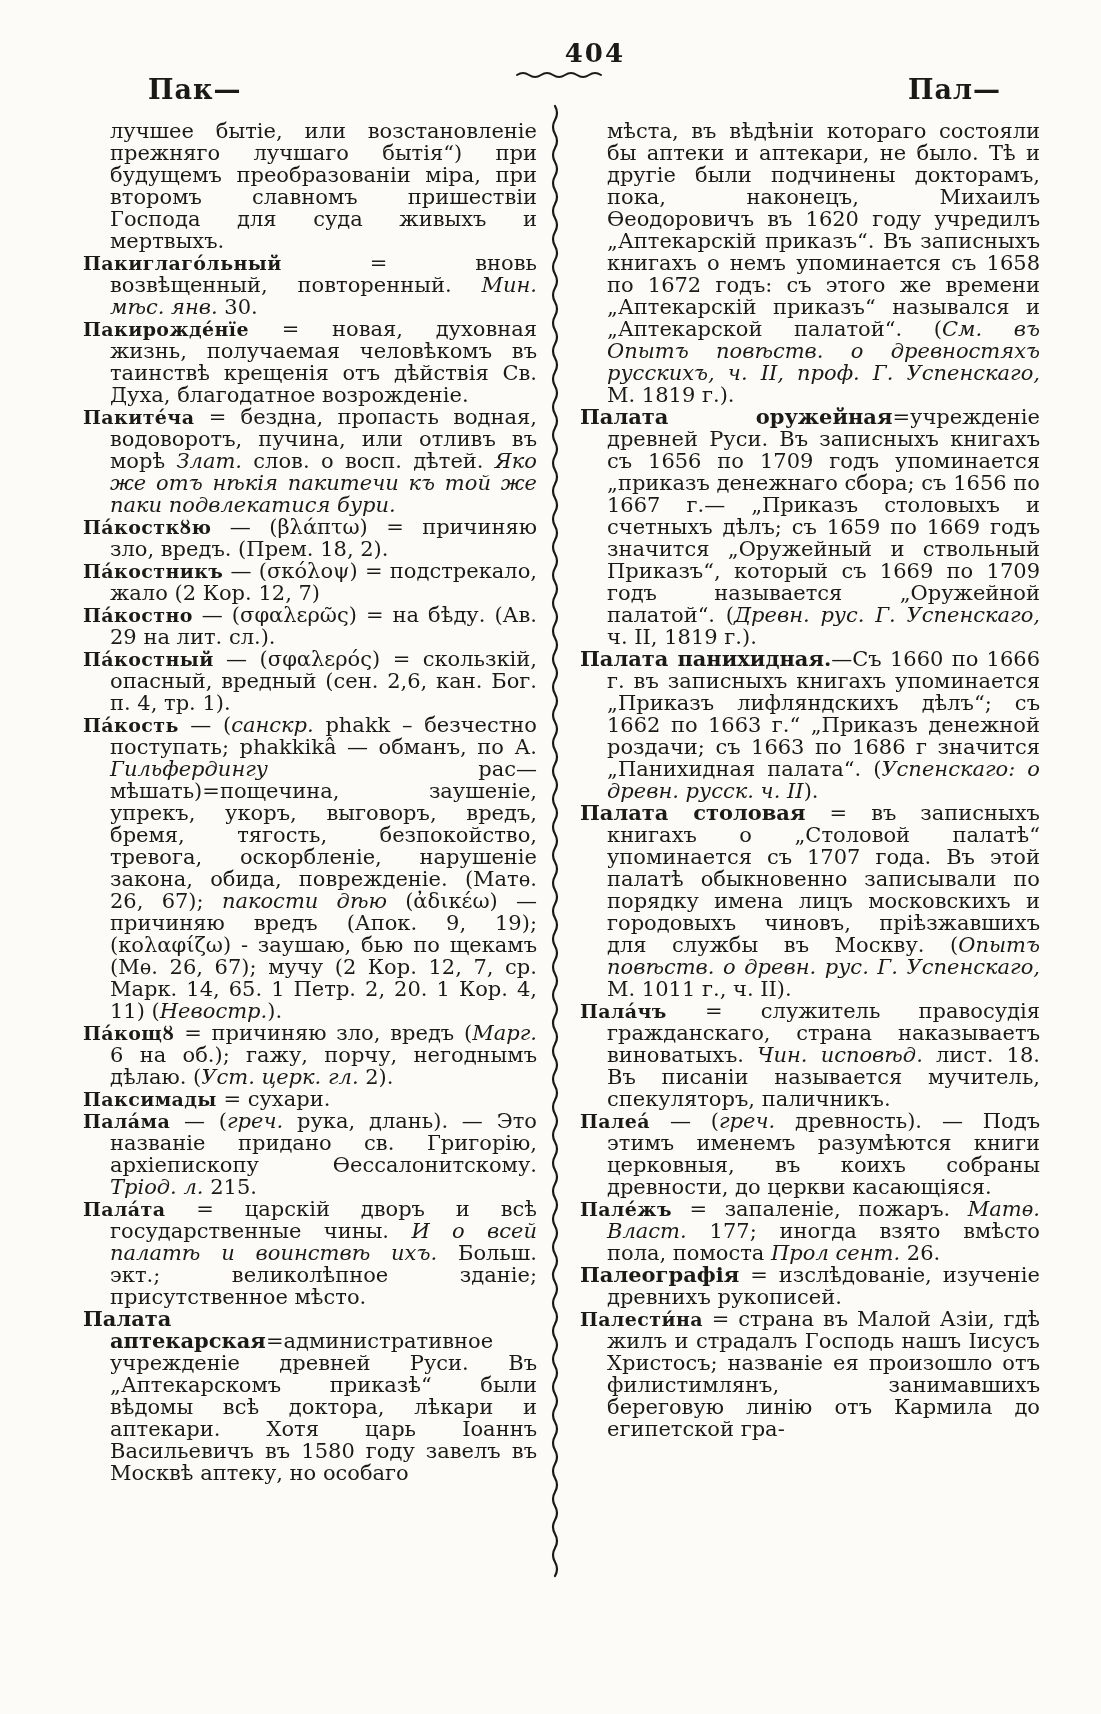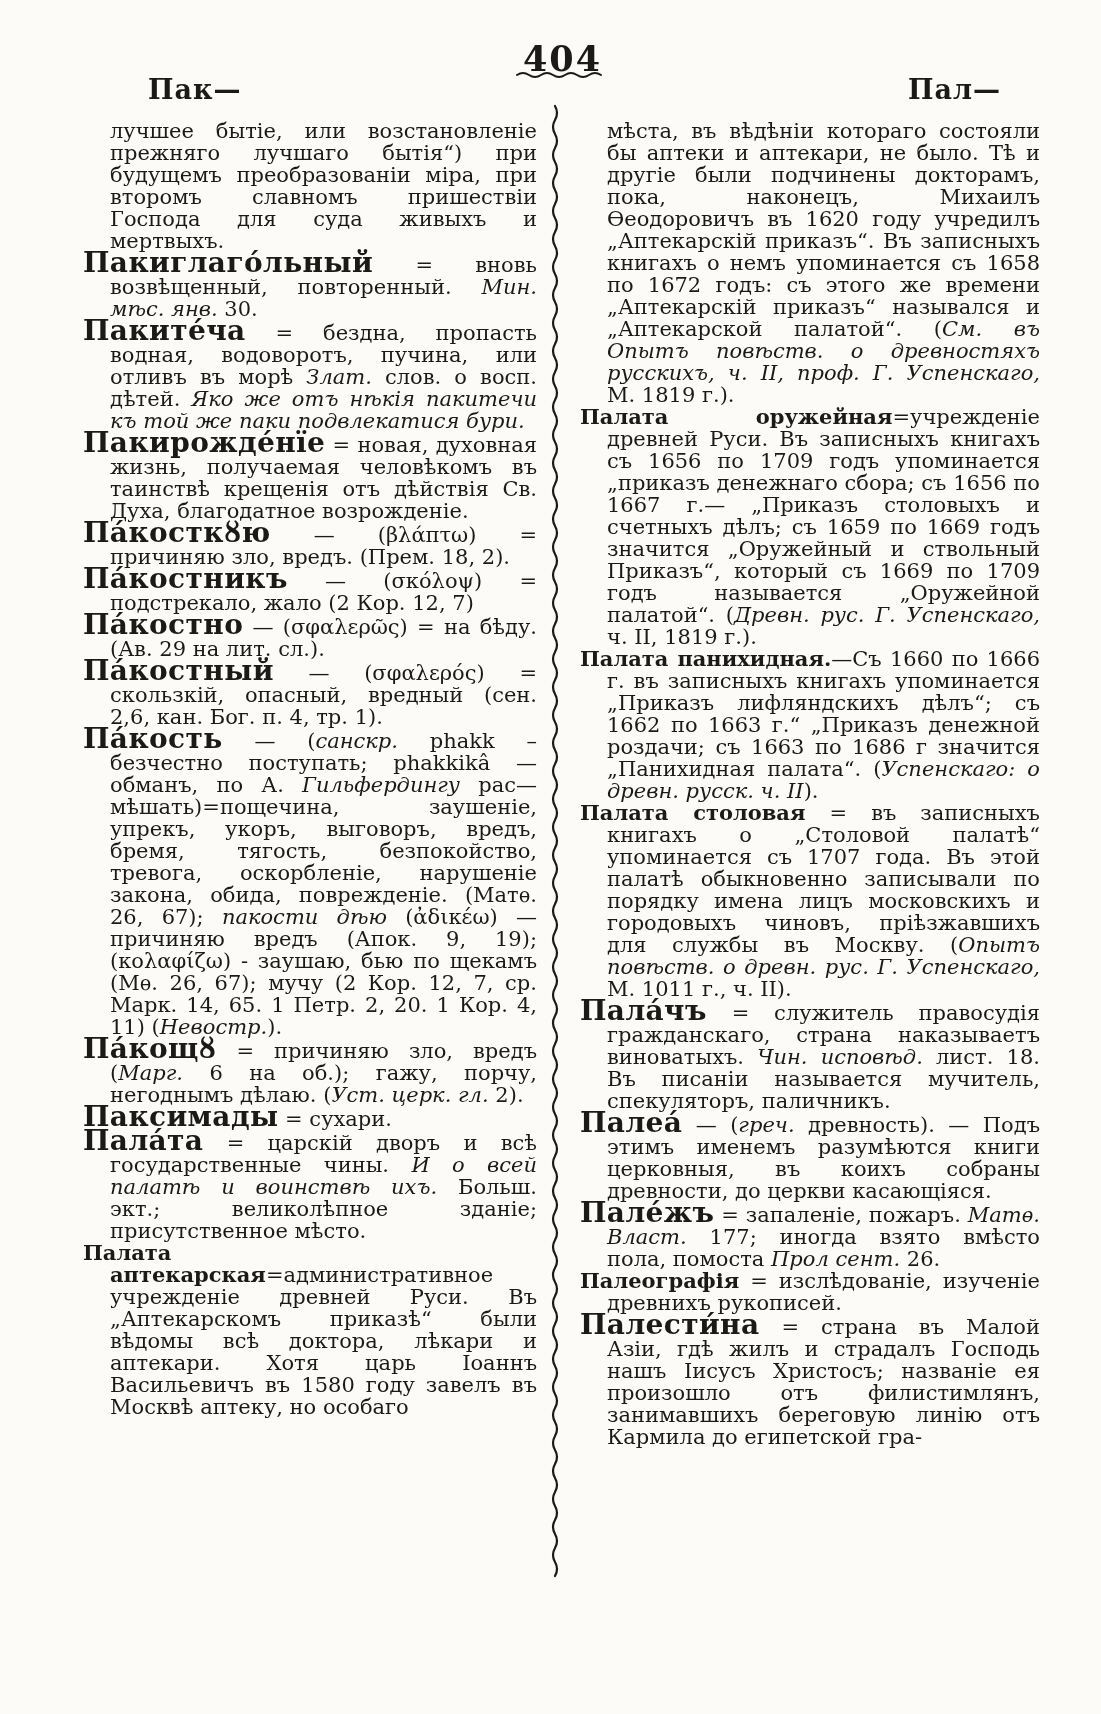--- a/index.html
+++ b/index.html
@@ -11,22 +11,22 @@
     position:relative;
     width:1101px;height:1714px;
     margin:0 auto;
     background:var(--paper);
     color:var(--ink);
     font-family:"DejaVu Serif","DejaVu Sans",serif;
     overflow:hidden;
   }
   .page-number{
     position:absolute;top:38px;left:500px;width:125px;
-    text-align:center;
-    font-size:35px;font-weight:700;letter-spacing:2px;
+    text-align:right;
+    font-size:26px;font-weight:700;letter-spacing:2px;
   }
   .page-number-underline{
     position:absolute;top:70px;left:515px;
   }
   .col-header{
     position:absolute;top:74px;
     font-size:27px;font-weight:700;letter-spacing:1px;
   }
   .col-header.left{left:148px;}
   .col-header.right{left:908px;}
@@ -37,21 +37,21 @@
     height:1490px;overflow:hidden;
   }
   .column.left{left:83px;width:454px;}
   .column.right{left:580px;width:460px;}
   .entry{
     margin:0;
     padding-left:27px;
     text-indent:-27px;
   }
   .entry.cont{text-indent:0;}
-  .hw{font-weight:700;letter-spacing:0.4px;font-size:28px;}
+  .hw{font-weight:700;letter-spacing:0.4px;font-size:19px;}
   .b{font-weight:700;}
   .i{font-style:italic;}
   .divider{position:absolute;left:549px;top:104px;}
   svg{display:block;}
 </style>
 </head>
 <body>
 
 <div class="page">
   <div class="page-number">404</div>
@@ -62,29 +62,30 @@
   <div class="col-header left">Пак—</div>
   <div class="col-header right">Пал—</div>
 
   <svg class="divider" width="12" height="1478" viewBox="0 0 12 1478">
     <path id="divider-path" d="M6 2 q4 7 0 14 q-4 7 0 14 q4 7 0 14 q-4 7 0 14 q4 7 0 14 q-4 7 0 14 q4 7 0 14 q-4 7 0 14 q4 7 0 14 q-4 7 0 14 q4 7 0 14 q-4 7 0 14 q4 7 0 14 q-4 7 0 14 q4 7 0 14 q-4 7 0 14 q4 7 0 14 q-4 7 0 14 q4 7 0 14 q-4 7 0 14 q4 7 0 14 q-4 7 0 14 q4 7 0 14 q-4 7 0 14 q4 7 0 14 q-4 7 0 14 q4 7 0 14 q-4 7 0 14 q4 7 0 14 q-4 7 0 14 q4 7 0 14 q-4 7 0 14 q4 7 0 14 q-4 7 0 14 q4 7 0 14 q-4 7 0 14 q4 7 0 14 q-4 7 0 14 q4 7 0 14 q-4 7 0 14 q4 7 0 14 q-4 7 0 14 q4 7 0 14 q-4 7 0 14 q4 7 0 14 q-4 7 0 14 q4 7 0 14 q-4 7 0 14 q4 7 0 14 q-4 7 0 14 q4 7 0 14 q-4 7 0 14 q4 7 0 14 q-4 7 0 14 q4 7 0 14 q-4 7 0 14 q4 7 0 14 q-4 7 0 14 q4 7 0 14 q-4 7 0 14 q4 7 0 14 q-4 7 0 14 q4 7 0 14 q-4 7 0 14 q4 7 0 14 q-4 7 0 14 q4 7 0 14 q-4 7 0 14 q4 7 0 14 q-4 7 0 14 q4 7 0 14 q-4 7 0 14 q4 7 0 14 q-4 7 0 14 q4 7 0 14 q-4 7 0 14 q4 7 0 14 q-4 7 0 14 q4 7 0 14 q-4 7 0 14 q4 7 0 14 q-4 7 0 14 q4 7 0 14 q-4 7 0 14 q4 7 0 14 q-4 7 0 14 q4 7 0 14 q-4 7 0 14 q4 7 0 14 q-4 7 0 14 q4 7 0 14 q-4 7 0 14 q4 7 0 14 q-4 7 0 14 q4 7 0 14 q-4 7 0 14 q4 7 0 14 q-4 7 0 14 q4 7 0 14 q-4 7 0 14 q4 7 0 14 q-4 7 0 14 q4 7 0 14 q-4 7 0 14 q4 7 0 14" fill="none" stroke="#1c1a17" stroke-width="2.2" stroke-linecap="round"></path>
   </svg>
 
   <div class="column left" id="col-left">
       <p class="entry cont"><span>лучшее бытіе, или возстановленіе прежняго лучшаго бытія“) при будущемъ преобразованіи міра, при второмъ славномъ пришествіи Господа для суда живыхъ и мертвыхъ.</span></p>
       <p class="entry"><span class="hw">Пакиглаго́льный</span><span> = вновь возвѣщенный, повторенный. </span><span class="i">Мин. мѣс. янв.</span><span> 30.</span></p>
+      <p class="entry"><span class="hw">Пакирожде́нїе</span><span> = новая, духовная жизнь, получаемая человѣкомъ въ таинствѣ крещенія отъ дѣйствія Св. Духа, благодатное возрожденіе.</span></p>
       <p class="entry"><span class="hw">Паките́ча</span><span> = бездна, пропасть водная, водоворотъ, пучина, или отливъ въ морѣ </span><span class="i">Злат.</span><span> слов. о восп. дѣтей. </span><span class="i">Яко же отъ нѣкія пакитечи къ той же паки подвлекатися бури.</span></p>
-      <p class="entry"><span class="hw">Пакирожде́нїе</span><span> = новая, духовная жизнь, получаемая человѣкомъ въ таинствѣ крещенія отъ дѣйствія Св. Духа, благодатное возрожденіе.</span></p>
       <p class="entry"><span class="hw">Па́косткȣю</span><span> — (βλάπτω) = причиняю зло, вредъ. (Прем. 18, 2).</span></p>
       <p class="entry"><span class="hw">Па́костникъ</span><span> — (σκόλοψ) = подстрекало, жало (2 Кор. 12, 7)</span></p>
       <p class="entry"><span class="hw">Па́костно</span><span> — (σφαλερῶς) = на бѣду. (Ав. 29 на лит. сл.).</span></p>
       <p class="entry"><span class="hw">Па́костный</span><span> — (σφαλερός) = скользкій, опасный, вредный (сен. 2,6, кан. Бог. п. 4, тр. 1).</span></p>
       <p class="entry"><span class="hw">Па́кость</span><span> — (</span><span class="i">санскр.</span><span> phakk – безчестно поступать; phakkikâ — обманъ, по А. </span><span class="i">Гильфердингу</span><span> рас—мѣшать)=пощечина, заушеніе, упрекъ, укоръ, выговоръ, вредъ, бремя, тягость, безпокойство, тревога, оскорбленіе, нарушеніе закона, обида, поврежденіе. (Матѳ. 26, 67); </span><span class="i">пакости дѣю</span><span> (ἀδικέω) — причиняю вредъ (Апок. 9, 19); (κολαφίζω) - заушаю, бью по щекамъ (Мѳ. 26, 67); мучу (2 Кор. 12, 7, ср. Марк. 14, 65. 1 Петр. 2, 20. 1 Кор. 4, 11) (</span><span class="i">Невостр.</span><span>).</span></p>
       <p class="entry"><span class="hw">Па́кощȣ</span><span> = причиняю зло, вредъ (</span><span class="i">Марг.</span><span> 6 на об.); гажу, порчу, негоднымъ дѣлаю. (</span><span class="i">Уст. церк. гл.</span><span> 2).</span></p>
       <p class="entry"><span class="hw">Паксимады</span><span> = сухари.</span></p>
+      <p class="entry"><span class="hw">Пала́ма</span><span> — (</span><span class="i">греч.</span><span> рука, длань). — Это названіе придано св. Григорію, архіепископу Ѳессалонитскому. </span><span class="i">Тріод. л.</span><span> 215.</span></p>
       <p class="entry"><span class="hw">Пала́та</span><span> = царскій дворъ и всѣ государственные чины. </span><span class="i">И о всей палатѣ и воинствѣ ихъ.</span><span> Больш. экт.; великолѣпное зданіе; присутственное мѣсто.</span></p>
       <p class="entry"><span class="b">Палата аптекарская</span><span>=административное учрежденіе древней Руси. Въ „Аптекарскомъ приказѣ“ были вѣдомы всѣ доктора, лѣкари и аптекари. Хотя царь Іоаннъ Васильевичъ въ 1580 году завелъ въ Москвѣ аптеку, но особаго</span></p>
     </div>
   <div class="column right" id="col-right">
       <p class="entry cont"><span>мѣста, въ вѣдѣніи котораго состояли бы аптеки и аптекари, не было. Тѣ и другіе были подчинены докторамъ, пока, наконецъ, Михаилъ Ѳеодоровичъ въ 1620 году учредилъ „Аптекарскій приказъ“. Въ записныхъ книгахъ о немъ упоминается съ 1658 по 1672 годъ: съ этого же времени „Аптекарскій приказъ“ назывался и „Аптекарской палатой“. (</span><span class="i">См. въ Опытъ повѣств. о древностяхъ русскихъ, ч. II, проф. Г. Успенскаго,</span><span> М. 1819 г.).</span></p>
       <p class="entry"><span class="b">Палата оружейная</span><span>=учрежденіе древней Руси. Въ записныхъ книгахъ съ 1656 по 1709 годъ упоминается „приказъ денежнаго сбора; съ 1656 по 1667 г.— „Приказъ столовыхъ и счетныхъ дѣлъ; съ 1659 по 1669 годъ значится „Оружейный и ствольный Приказъ“, который съ 1669 по 1709 годъ называется „Оружейной палатой“. (</span><span class="i">Древн. рус. Г. Успенскаго,</span><span> ч. II, 1819 г.).</span></p>
       <p class="entry"><span class="b">Палата панихидная.</span><span>—Съ 1660 по 1666 г. въ записныхъ книгахъ упоминается „Приказъ лифляндскихъ дѣлъ“; съ 1662 по 1663 г.“ „Приказъ денежной роздачи; съ 1663 по 1686 г значится „Панихидная палата“. (</span><span class="i">Успенскаго: о древн. русск. ч. II</span><span>).</span></p>
       <p class="entry"><span class="b">Палата столовая</span><span> = въ записныхъ книгахъ о „Столовой палатѣ“ упоминается съ 1707 года. Въ этой палатѣ обыкновенно записывали по порядку имена лицъ московскихъ и городовыхъ чиновъ, пріѣзжавшихъ для службы въ Москву. (</span><span class="i">Опытъ повѣств. о древн. рус. Г. Успенскаго,</span><span> М. 1011 г., ч. II).</span></p>
       <p class="entry"><span class="hw">Пала́чъ</span><span> = служитель правосудія гражданскаго, страна наказываетъ виноватыхъ. </span><span class="i">Чин. исповѣд.</span><span> лист. 18. Въ писаніи называется мучитель, спекуляторъ, паличникъ.</span></p>
       <p class="entry"><span class="hw">Палеа́</span><span> — (</span><span class="i">греч.</span><span> древность). — Подъ этимъ именемъ разумѣются книги церковныя, въ коихъ собраны древности, до церкви касающіяся.</span></p>

